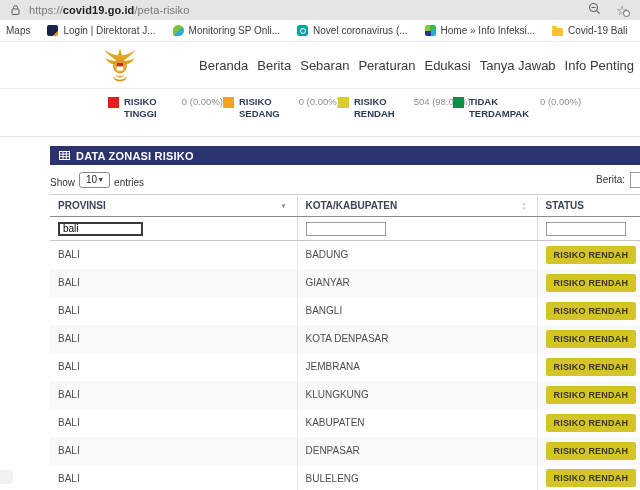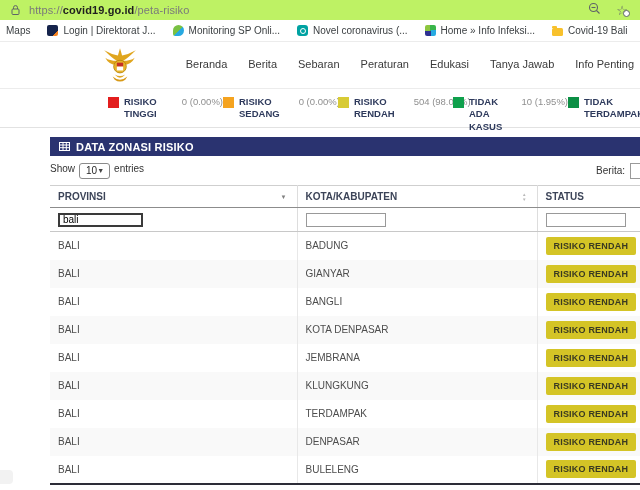--- a/index.html
+++ b/index.html
@@ -1,20 +1,20 @@
 <!DOCTYPE html>
 <html><head>
 <meta charset="utf-8">
 <style>
   * { box-sizing: border-box; margin: 0; padding: 0; }
   html,body { width:640px; height:490px; overflow:hidden; background:#fff;
     font-family:"Liberation Sans", sans-serif; position:relative; }
 
   
-  .addr-row { height:20px; display:flex; align-items:center; padding:0 10px; gap:8px; background:#bef264; }
+  .addr-row { height:20px; display:flex; align-items:center; padding:0 10px; gap:8px; background:#e5e5e5; }
   .lock { display:inline-flex; }
   .url { font-size:11px; color:#7a7a7a; flex:1; letter-spacing:.1px; }
   .u-dark { color:#1f1f1f; font-weight:bold; }
   .addr-right { display:flex; align-items:center; gap:15px; margin-right:2px; }
   .star-ic { font-size:13px; color:#5f6368; line-height:1; position:relative; }
   .star-ic::after { content:""; position:absolute; right:-2px; bottom:0; width:5px; height:5px;
      border-radius:50%; background:#fff; border:1px solid #5f6368; }
 
   .bookmarks { height:22px; display:flex; align-items:center; padding:0 6px; gap:17px;
      border-bottom:1px solid #ececec; overflow:hidden; white-space:nowrap; }
@@ -26,38 +26,38 @@
   .bi-corona::after { content:""; position:absolute; left:2.5px; top:2.5px; right:2.5px; bottom:2.5px;
      border:1.5px solid #fff; border-radius:50%; }
   .bi-home { background:conic-gradient(#39b54a 0 25%, #27aae1 25% 50%, #2e3192 50% 75%, #8dc63f 75%); border-radius:2px; }
   .bi-folder { background:#f8c12c; height:8px; border-radius:1.5px; position:relative; margin-top:3px; }
   .bi-folder::before { content:""; position:absolute; top:-2px; left:0; width:5px; height:2px;
      background:#f8c12c; border-radius:1px 1px 0 0; }
 
   
   .site-header { height:46px; position:relative; background:#fff; }
   .logo { position:absolute; left:102px; top:3px; }
-  .main-nav { position:absolute; right:6px; top:16px; display:flex; gap:21px; font-size:11px; color:#3a3a3a; }
+  .main-nav { position:absolute; right:6px; top:16px; display:flex; gap:9px; font-size:13px; color:#3a3a3a; }
   .nav-item { cursor:pointer; white-space:nowrap; }
 
   
-  .legend { height:40px; border-top:1px solid #ececec; border-bottom:1px solid #e2e2e2;
+  .legend { height:49px; border-top:1px solid #ececec; border-bottom:1px solid #e2e2e2;
      display:flex; padding:7px 0 0 108px; }
   .legend-item { width:115px; display:flex; align-items:flex-start; flex:none; }
   .swatch { width:11px; height:11px; flex:none; margin-top:1px; }
   .legend-label { width:52px; margin-left:5px; font-size:9.5px; font-weight:bold; color:#2e3a5c; line-height:1.3; }
   .legend-count { font-size:9.5px; color:#8f8f8f; margin-left:19px; white-space:nowrap; }
 
   
   .panel { margin:9px 0 0 50px; width:700px; }
   .panel-title { height:19px; background:#2a3370; color:#fff; display:flex; align-items:center;
      gap:6px; padding-left:9px; font-size:11px; font-weight:bold; letter-spacing:.2px; }
   .controls { height:29px; display:flex; align-items:center; justify-content:space-between;
      font-size:10px; color:#333; }
-  .show-ctl { display:flex; align-items:flex-start; gap:4px; }
+  .show-ctl { display:flex; align-items:flex-end; gap:4px; }
   .fake-select { border:1px solid #8a8a8a; border-radius:3px; padding:1px 5px 2px 6px;
      display:inline-flex; align-items:center; color:#1f1f1f; cursor:pointer; }
   .fake-select .chev { font-size:7px; color:#444; }
   .search-ctl { display:flex; align-items:center; gap:5px; }
   .search-ctl input { width:120px; height:16px; border:1px solid #9a9a9a; font-size:10px; padding:0 3px; }
 
   table { width:700px; border-collapse:collapse; table-layout:fixed; font-size:10px; color:#4d4d4d; }
   thead th { border-top:1px solid #cfcfcf; border-bottom:1px solid #8c8c8c; border-right:1px solid #ddd;
      height:22px; padding:0 8px; text-align:left; color:#3c4458; font-weight:bold; font-size:10px;
      position:relative; background:#fff; cursor:pointer; }
@@ -177,25 +177,20 @@
       <span class="legend-label">RISIKO SEDANG</span>
       <span class="legend-count">0 (0.00%)</span>
     </div>
 
     <div class="legend-item">
       <span class="swatch" style="background-color: rgb(216, 203, 53);"></span>
       <span class="legend-label">RISIKO RENDAH</span>
       <span class="legend-count">504 (98.05%)</span>
     </div>
 
-    <div class="legend-item">
-      <span class="swatch" style="background-color: rgb(15, 160, 76);"></span>
-      <span class="legend-label">TIDAK ADA KASUS</span>
-      <span class="legend-count">10 (1.95%)</span>
-    </div>
 
     <div class="legend-item">
       <span class="swatch" style="background-color: rgb(12, 143, 69);"></span>
       <span class="legend-label">TIDAK TERDAMPAK</span>
       <span class="legend-count">0 (0.00%)</span>
     </div>
   </div>
 
 <div class="panel">
   <div class="panel-title">
@@ -279,21 +274,21 @@
         </tr>
 
         <tr>
           <td>BALI</td>
           <td>KLUNGKUNG</td>
           <td><span class="badge" style="background-color: rgb(212, 196, 38);">RISIKO RENDAH</span></td>
         </tr>
 
         <tr>
           <td>BALI</td>
-          <td>TERDAMPAK</td>
+          <td>KABUPATEN</td>
           <td><span class="badge" style="background-color: rgb(212, 196, 38);">RISIKO RENDAH</span></td>
         </tr>
 
         <tr>
           <td>BALI</td>
           <td>DENPASAR</td>
           <td><span class="badge" style="background-color: rgb(212, 196, 38);">RISIKO RENDAH</span></td>
         </tr>
 
         <tr>

